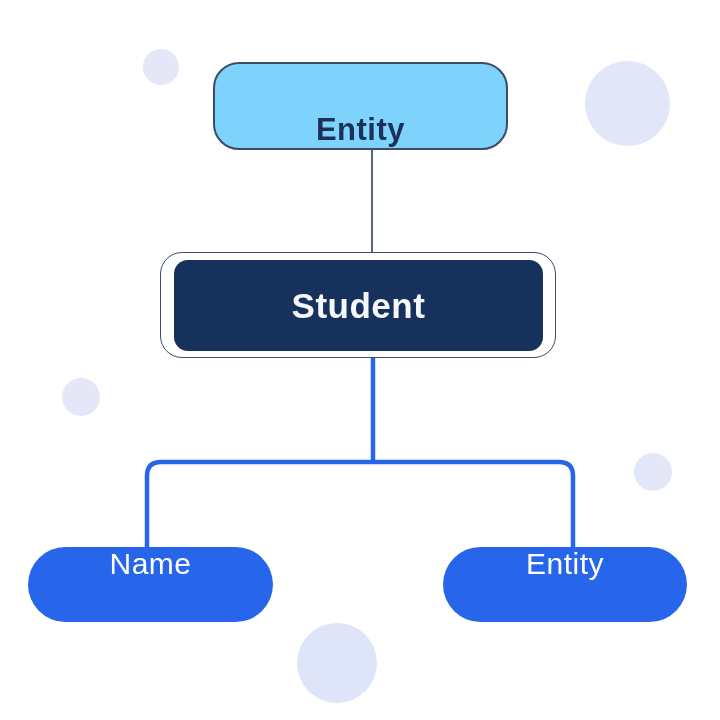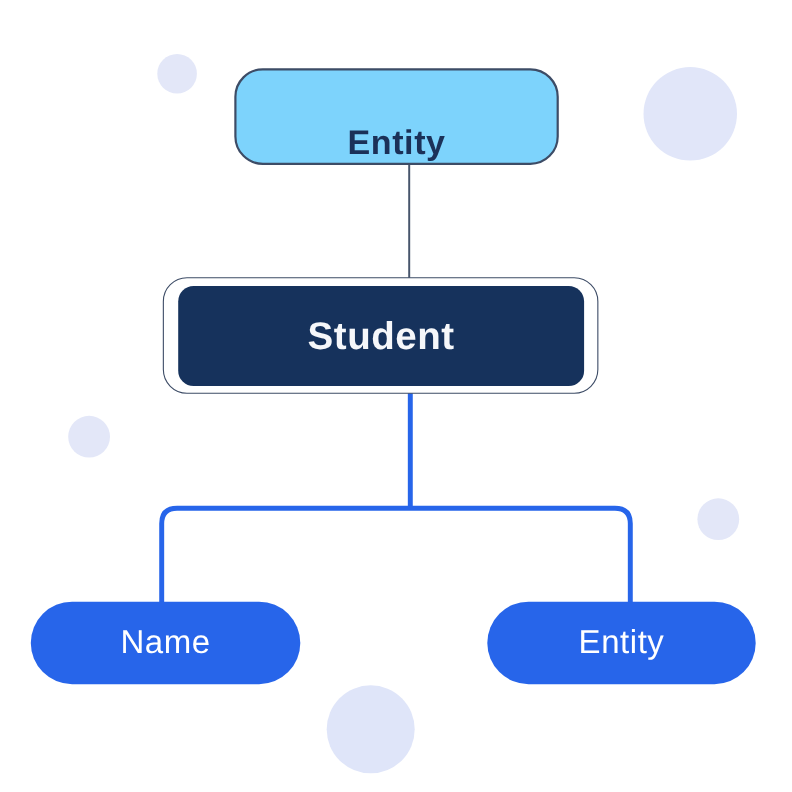--- a/index.html
+++ b/index.html
@@ -56,21 +56,21 @@
   .node-entity .label {
     color: #1B3158;
     font-size: 31px;
     font-weight: 700;
     letter-spacing: 0.5px;
   }
 
   
   .node-student-outer {
     position: absolute;
-    left: 148px; top: 252px;
+    left: 160px; top: 252px;
     width: 396px; height: 106px;
     box-sizing: border-box;
     background: #ffffff;
     border: 1.5px solid #3D4C66;
     border-radius: 22px;
   }
   .node-student-inner {
     position: absolute;
     left: 13px; top: 7px;
     right: 12px; bottom: 6px;
@@ -88,21 +88,21 @@
   }
 
   
   .pill {
     position: absolute;
     top: 547px;
     height: 75px;
     background: #2765EA;
     border-radius: 38px;
     display: flex;
-    align-items: center;
+    align-items: flex-start;
     justify-content: center;
   }
   .pill .label {
     color: #ffffff;
     font-size: 30px;
     font-weight: 500;
     letter-spacing: 0.5px;
   }
   .pill-name    { left: 28px;  width: 245px; }
   .pill-address { left: 443px; width: 244px; }

